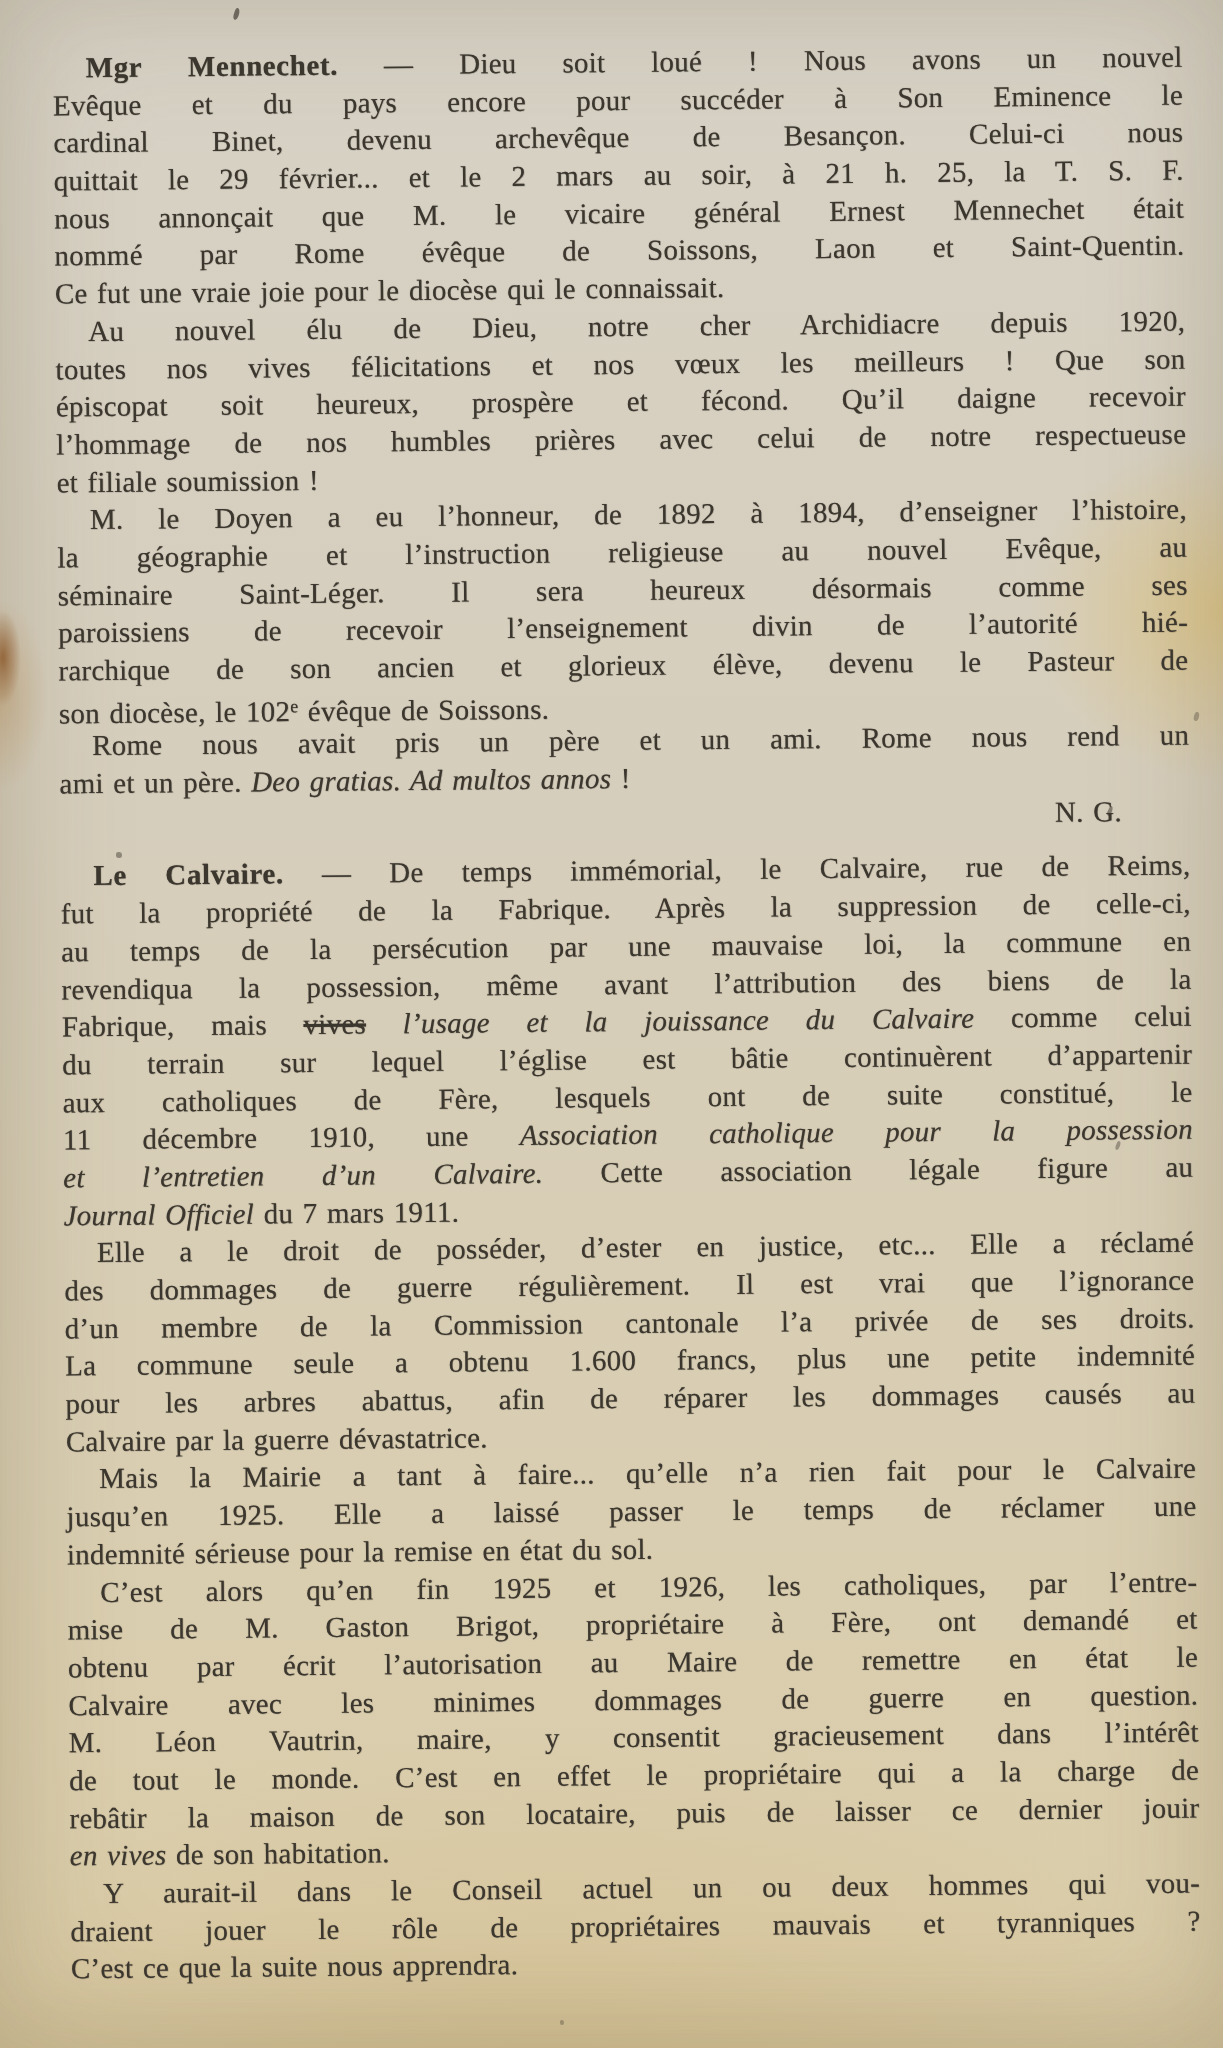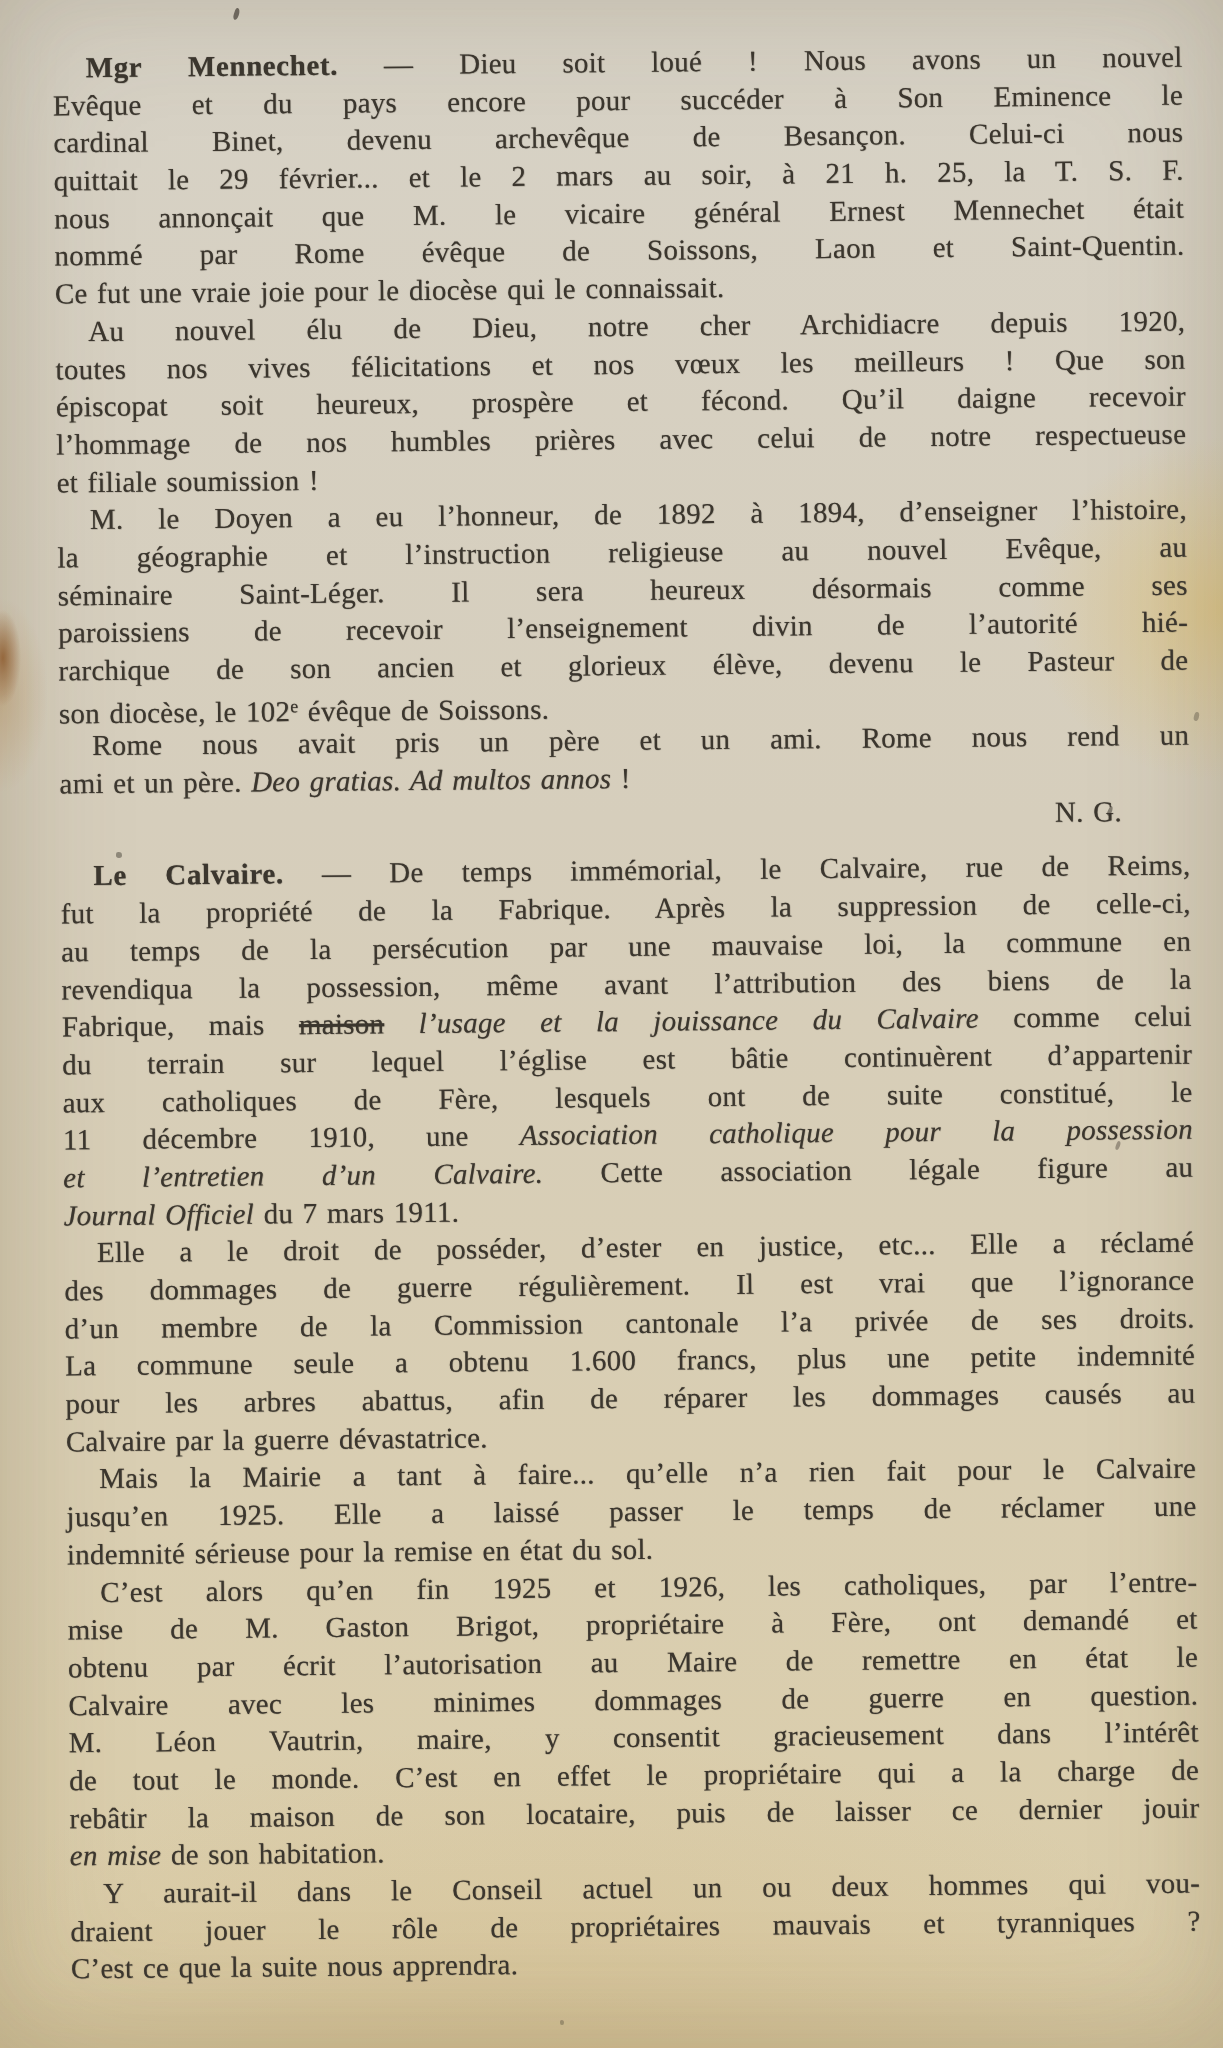--- a/index.html
+++ b/index.html
@@ -80,21 +80,21 @@
       <div class="line last"><span>ami et un père. </span><span class="st-i">Deo gratias. Ad multos annos</span><span> !</span></div>
     </div>
     <div class="para right">
       <div class="line last"><span>N. G.</span></div>
     </div>
     <div class="para gap">
       <div class="line indent"><span class="st-b">Le Calvaire.</span><span> — De temps immémorial, le Calvaire, rue de Reims,</span></div>
       <div class="line"><span>fut la propriété de la Fabrique. Après la suppression de celle-ci,</span></div>
       <div class="line"><span>au temps de la persécution par une mauvaise loi, la commune en</span></div>
       <div class="line"><span>revendiqua la possession, même avant l’attribution des biens de la</span></div>
-      <div class="line"><span>Fabrique, mais </span><span class="st-s">maison</span><span> </span><span class="st-i">l’usage et la jouissance du Calvaire</span><span> comme celui</span></div>
+      <div class="line"><span>Fabrique, mais </span><span class="st-s">vives</span><span> </span><span class="st-i">l’usage et la jouissance du Calvaire</span><span> comme celui</span></div>
       <div class="line"><span>du terrain sur lequel l’église est bâtie continuèrent d’appartenir</span></div>
       <div class="line"><span>aux catholiques de Fère, lesquels ont de suite constitué, le</span></div>
       <div class="line"><span>11 décembre 1910, une </span><span class="st-i">Association catholique pour la possession</span></div>
       <div class="line"><span class="st-i">et l’entretien d’un Calvaire.</span><span> Cette association légale figure au</span></div>
       <div class="line last"><span class="st-i">Journal Officiel</span><span> du 7 mars 1911.</span></div>
     </div>
     <div class="para">
       <div class="line indent"><span>Elle a le droit de posséder, d’ester en justice, etc... Elle a réclamé</span></div>
       <div class="line"><span>des dommages de guerre régulièrement. Il est vrai que l’ignorance</span></div>
       <div class="line"><span>d’un membre de la Commission cantonale l’a privée de ses droits.</span></div>
@@ -108,21 +108,21 @@
       <div class="line last"><span>indemnité sérieuse pour la remise en état du sol.</span></div>
     </div>
     <div class="para">
       <div class="line indent"><span>C’est alors qu’en fin 1925 et 1926, les catholiques, par l’entre-</span></div>
       <div class="line"><span>mise de M. Gaston Brigot, propriétaire à Fère, ont demandé et</span></div>
       <div class="line"><span>obtenu par écrit l’autorisation au Maire de remettre en état le</span></div>
       <div class="line"><span>Calvaire avec les minimes dommages de guerre en question.</span></div>
       <div class="line"><span>M. Léon Vautrin, maire, y consentit gracieusement dans l’intérêt</span></div>
       <div class="line"><span>de tout le monde. C’est en effet le propriétaire qui a la charge de</span></div>
       <div class="line"><span>rebâtir la maison de son locataire, puis de laisser ce dernier jouir</span></div>
-      <div class="line last"><span class="st-i">en mise</span><span> de son habitation.</span></div>
+      <div class="line last"><span class="st-i">en vives</span><span> de son habitation.</span></div>
     </div>
     <div class="para">
       <div class="line indent"><span>Y aurait-il dans le Conseil actuel un ou deux hommes qui vou-</span></div>
       <div class="line"><span>draient jouer le rôle de propriétaires mauvais et tyranniques ?</span></div>
       <div class="line last"><span>C’est ce que la suite nous apprendra.</span></div>
     </div>
   </div>
 
 <span class="speck s1"></span>
 <span class="speck s2"></span>

